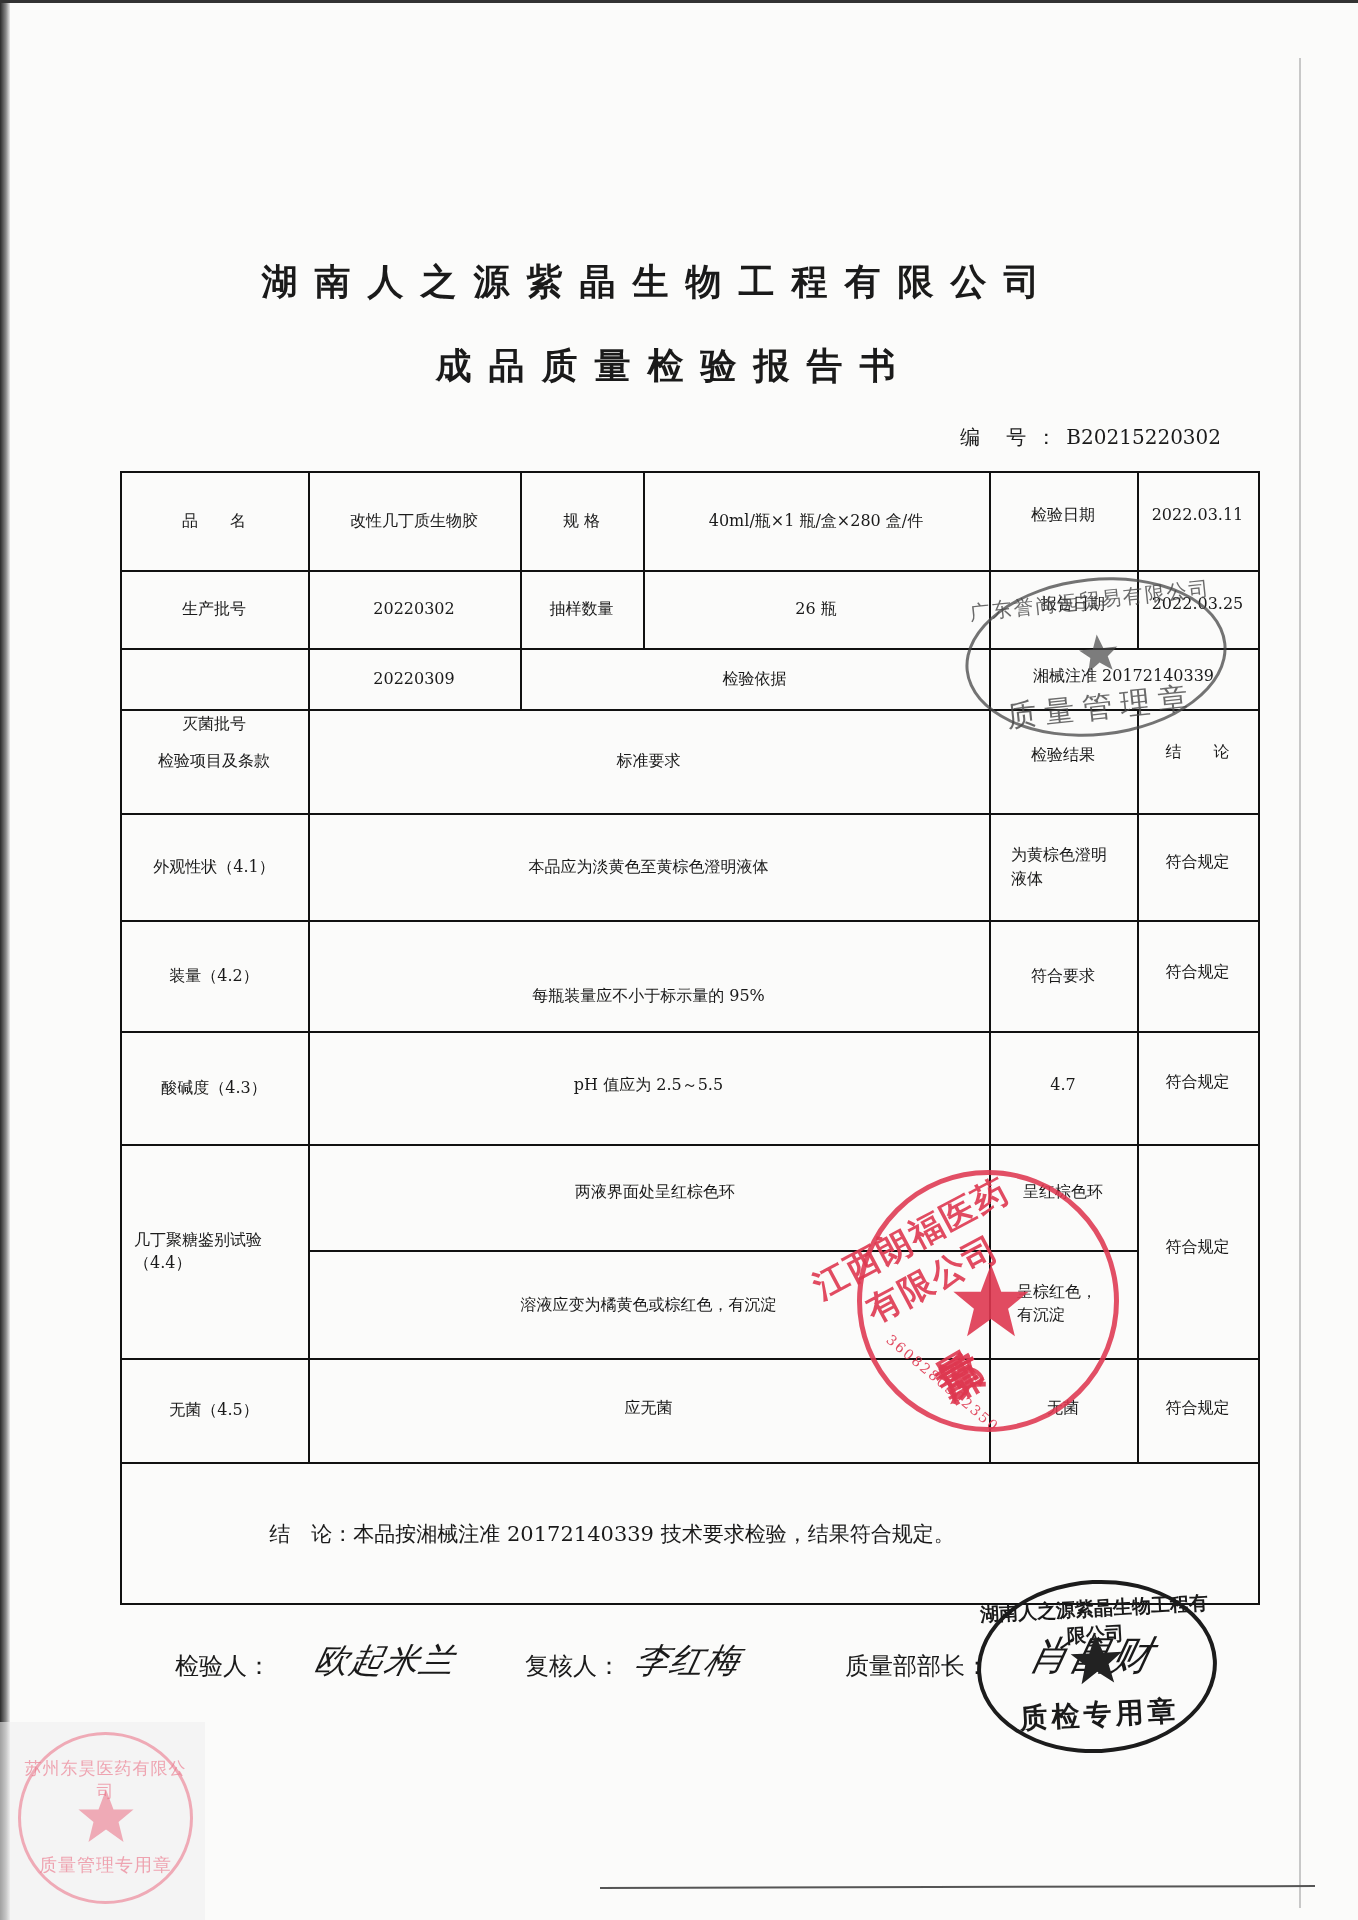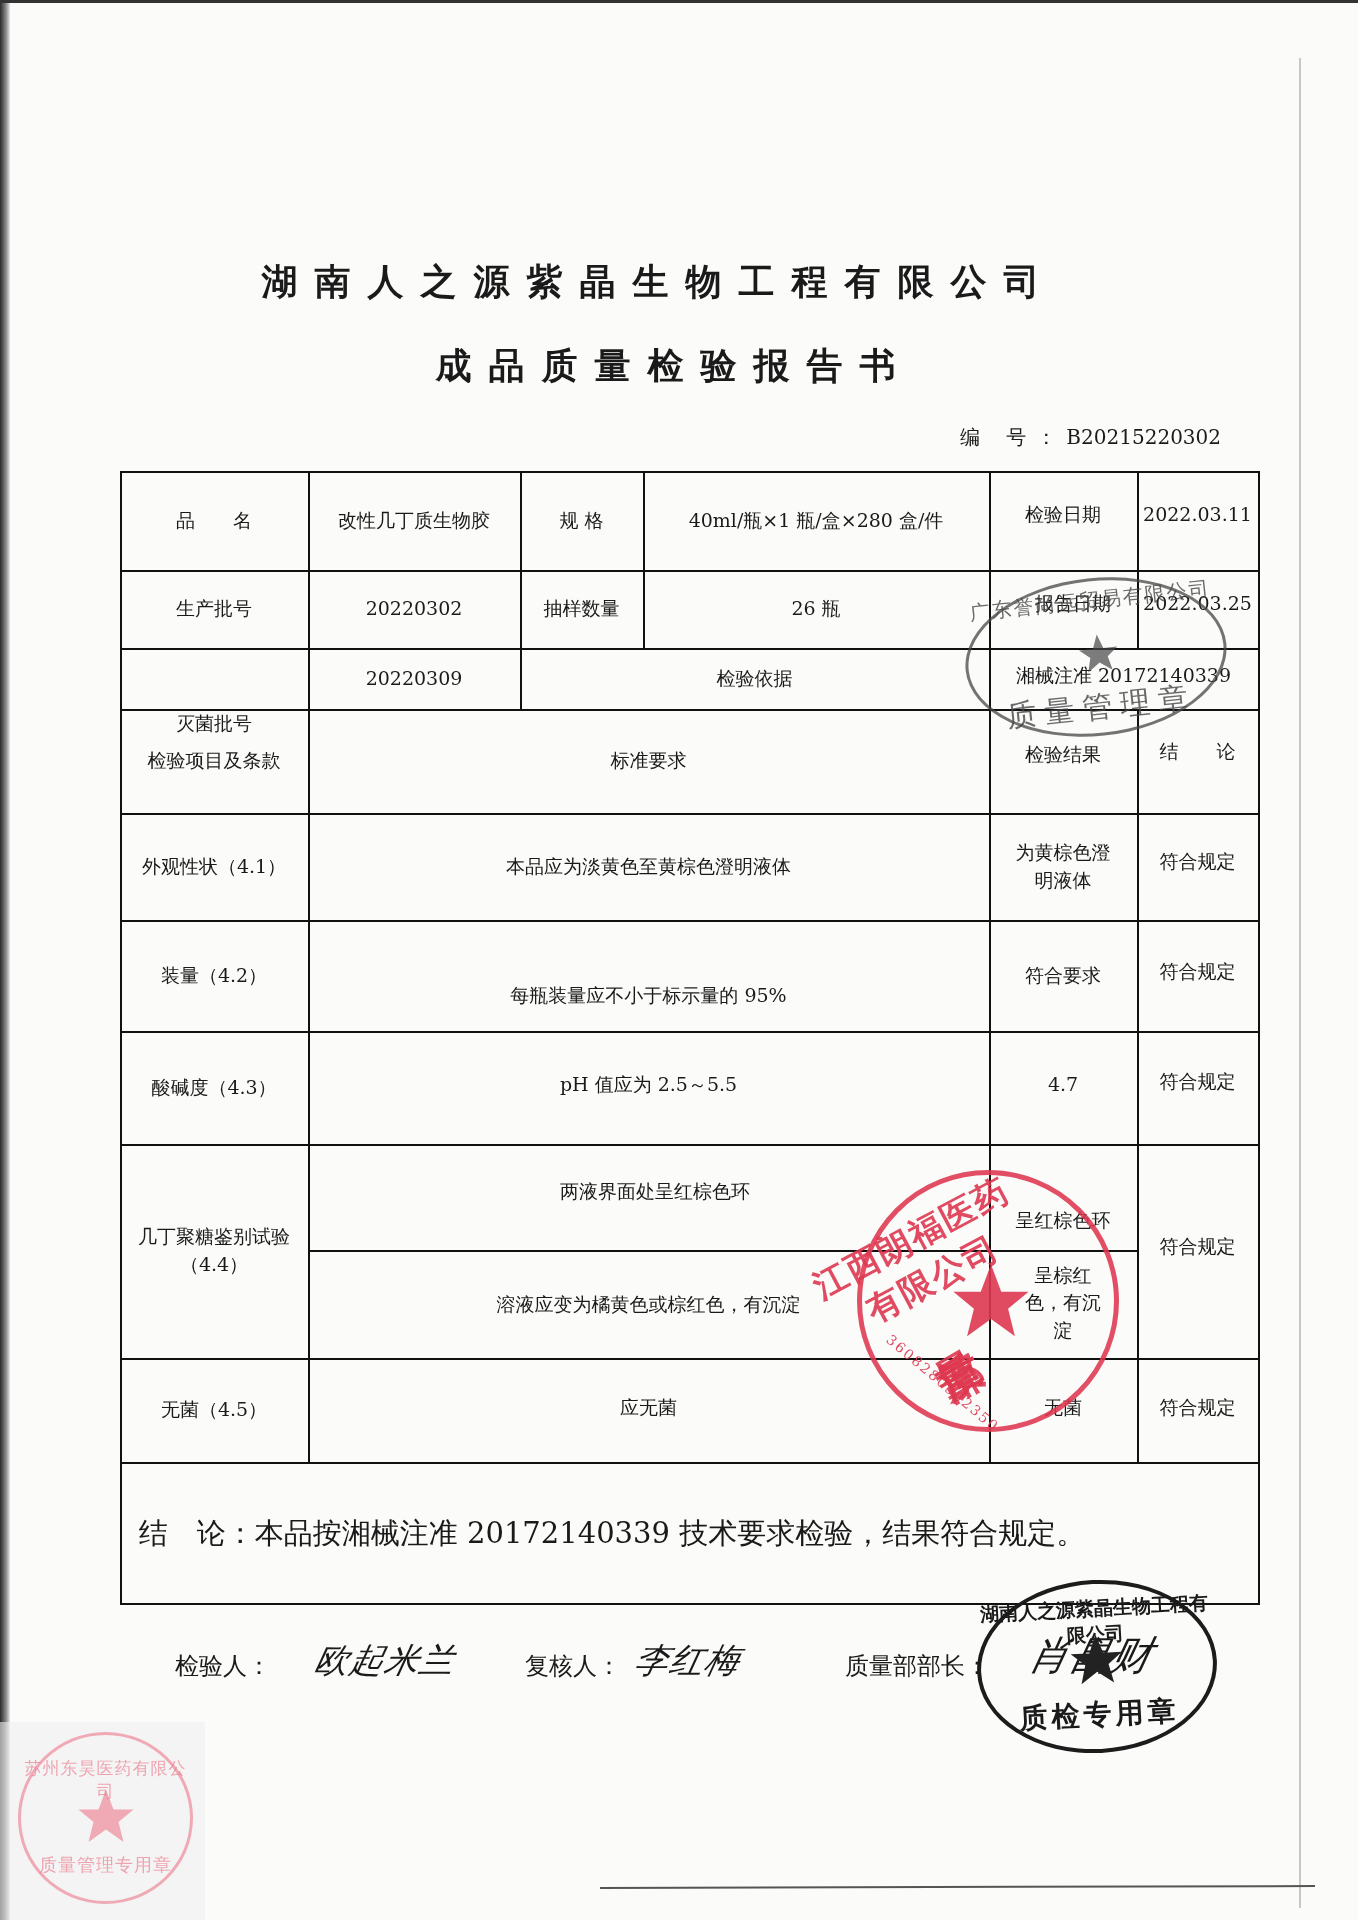--- a/index.html
+++ b/index.html
@@ -6,24 +6,24 @@
   body { width:1358px; height:1920px; position:relative; overflow:hidden; background:#fbfbfa; font-family:"DejaVu Serif","Liberation Serif",serif; color:#1a1a1a; }
   .abs { position:absolute; }
   .edge-left { left:0; top:0; width:10px; height:1920px; background:linear-gradient(90deg,#2a2a2a,#8a8a8a 60%,#e8e8e8); }
   .edge-top { left:0; top:0; width:1358px; height:3px; background:#333; }
   .fold-right { left:1299px; top:58px; width:2px; height:1850px; background:#c8c8c8; }
   .fold-bottom { left:600px; top:1886px; width:715px; height:2px; background:#555; transform:rotate(-0.15deg); }
   .title1 { left:0; width:1358px; top:258px; text-align:center; font-size:36px; font-weight:bold; letter-spacing:17px; text-indent:-40px; }
   .title2 { left:0; width:1358px; top:342px; text-align:center; font-size:36px; font-weight:bold; letter-spacing:17px; text-indent:-10px; }
   .serial { left:960px; top:424px; font-size:20px; }
   .serial .lbl { letter-spacing:10px; }
-  .cell { position:absolute; box-sizing:border-box; display:flex; align-items:center; justify-content:center; text-align:center; font-size:19px; line-height:1.45; padding:0 6px; }
+  .cell { position:absolute; box-sizing:border-box; display:flex; align-items:center; justify-content:center; text-align:left; font-size:16px; line-height:1.45; padding:0 6px; }
   .hl { position:absolute; height:2px; background:#111; }
   .vl { position:absolute; width:2px; background:#111; }
-  .conclusion { left:120px; width:984px; top:1463px; height:141px; font-size:29px; display:flex; align-items:center; justify-content:center; }
+  .conclusion { left:120px; width:984px; top:1463px; height:141px; font-size:21px; display:flex; align-items:center; justify-content:center; }
   .sig-label { font-size:24px; top:1650px; }
   .sig-hand { font-family:"DejaVu Serif",serif; font-style:italic; font-size:34px; top:1638px; transform:skewX(-12deg); letter-spacing:1px; }
   .stamp { position:absolute; border-radius:50%; box-sizing:border-box; }
   .stamp-gray { left:965px; top:578px; width:262px; height:158px; border:3px solid rgba(70,70,70,0.75); transform:rotate(-6deg); }
   .stamp-gray .txt { position:absolute; left:0; width:100%; text-align:center; color:rgba(70,70,70,0.8); }
   .stamp-red { left:857px; top:1170px; width:262px; height:262px; border:5px solid rgba(222,55,80,0.88); }
   .stamp-red .txt { position:absolute; color:rgba(222,55,80,0.9); font-weight:bold; }
   .stamp-black { left:977px; top:1580px; width:240px; height:173px; border:4px solid #1c1c1c; transform:rotate(-3deg); }
   .stamp-black .txt { position:absolute; left:0; width:100%; text-align:center; font-weight:bold; }
   .stamp-pink-bg { left:0; top:1722px; width:205px; height:198px; background:rgba(240,240,240,0.6); }
@@ -104,21 +104,21 @@
   <div class="cell" style="left:989px;top:920px;width:148px;height:111px;">符合要求</div>
   <div class="cell" style="left:1137px;top:916px;width:121px;height:111px;">符合规定</div>
 
   <div class="cell" style="left:120px;top:1031px;width:188px;height:113px;">酸碱度（4.3）</div>
   <div class="cell" style="left:308px;top:1028px;width:681px;height:113px;">pH 值应为 2.5～5.5</div>
   <div class="cell" style="left:989px;top:1028px;width:148px;height:113px;">4.7</div>
   <div class="cell" style="left:1137px;top:1025px;width:121px;height:113px;">符合规定</div>
 
   <div class="cell" style="left:120px;top:1144px;width:188px;height:214px;padding:0 14px;">几丁聚糖鉴别试验（4.4）</div>
   <div class="cell" style="left:308px;top:1138px;width:681px;height:107px;padding-left:19px;">两液界面处呈红棕色环</div>
-  <div class="cell" style="left:989px;top:1167px;width:148px;height:107px;">呈红棕色环</div>
+  <div class="cell" style="left:989px;top:1138px;width:148px;height:107px;">呈红棕色环</div>
   <div class="cell" style="left:308px;top:1252px;width:681px;height:106px;">溶液应变为橘黄色或棕红色，有沉淀</div>
   <div class="cell" style="left:989px;top:1250px;width:148px;height:106px;padding:0 28px;">呈棕红色，有沉淀</div>
   <div class="cell" style="left:1137px;top:1140px;width:121px;height:214px;">符合规定</div>
 
   <div class="cell" style="left:120px;top:1358px;width:188px;height:104px;">无菌（4.5）</div>
   <div class="cell" style="left:308px;top:1356px;width:681px;height:104px;">应无菌</div>
   <div class="cell" style="left:989px;top:1356px;width:148px;height:104px;">无菌</div>
   <div class="cell" style="left:1137px;top:1356px;width:121px;height:104px;">符合规定</div>
 
   <div class="abs conclusion">结　论：本品按湘械注准 20172140339 技术要求检验，结果符合规定。</div>

